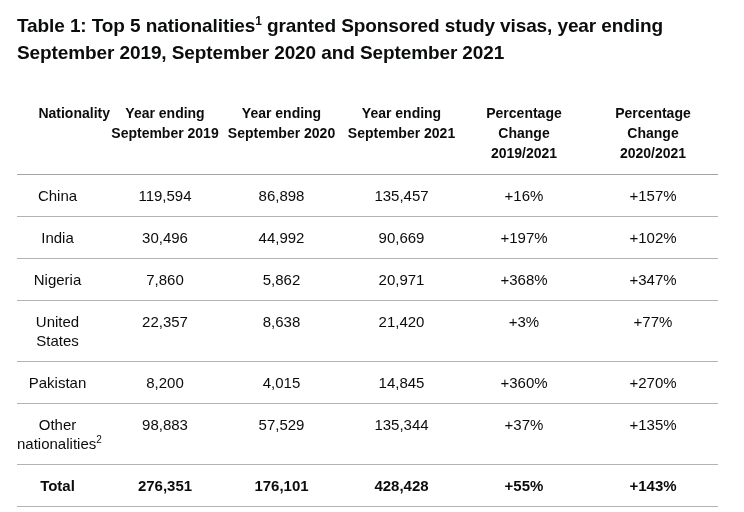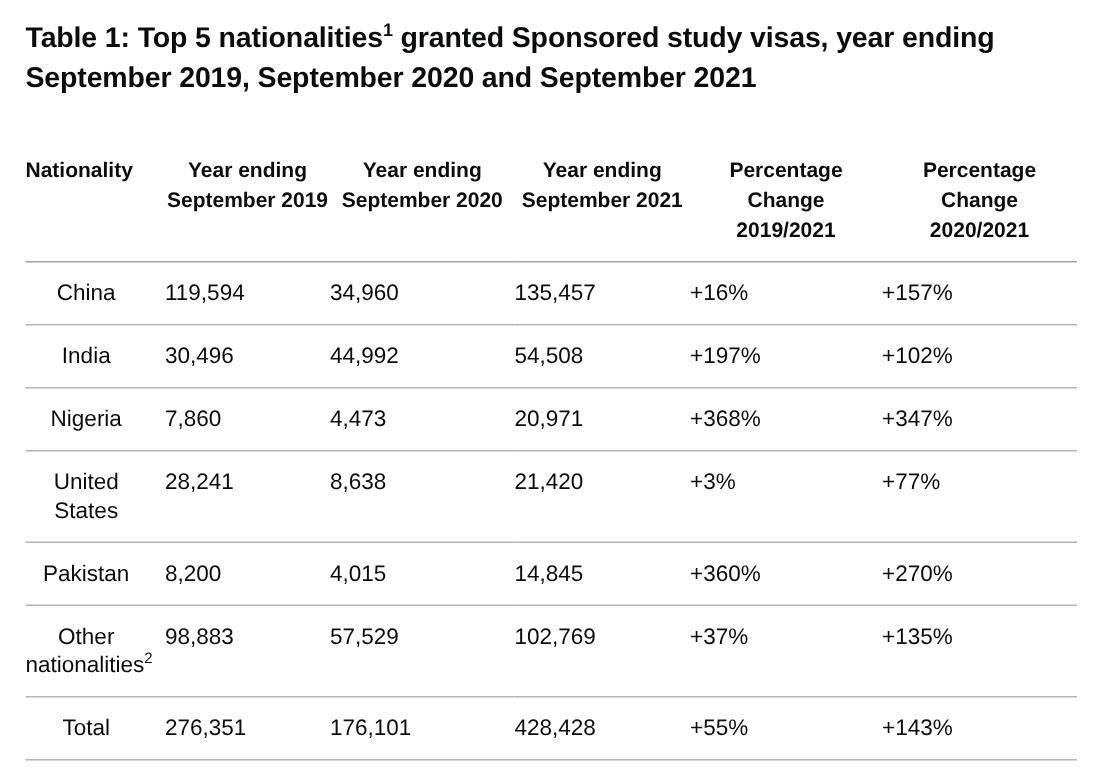--- a/index.html
+++ b/index.html
@@ -45,42 +45,42 @@
     font-size: 14px;
     line-height: 20px;
     font-weight: 700;
     text-align: center;
     vertical-align: top;
     padding: 0 0 11px 0;
     border-bottom: 1px solid var(--header-border, #a1a5a7);
   }
   .data-table th .line { display: block; }
   .data-table th.nat-col {
-    text-align: left;
+    text-align: right;
     white-space: nowrap;
   }
   .data-table td {
     font-size: 15px;
     line-height: 19px;
     font-weight: 400;
-    text-align: left;
+    text-align: center;
     vertical-align: top;
     padding: 11px 0 11px 0;
     border-bottom: 1px solid var(--row-border, #b1b4b6);
   }
   .data-table td.nat-cell {
     text-align: center;
     padding-right: 12px;
   }
   .data-table td.nat-cell sup {
     font-size: 10px;
     line-height: 0;
   }
   .data-table tr.total-row td {
-    font-weight: 400;
+    font-weight: 700;
   }
 </style>
 </head>
 <body>
 
 <div class="page">
 
   <h2 class="title"><span>Table 1: Top 5 nationalities</span><sup>1</sup><span> granted Sponsored study visas, year ending September 2019, September 2020 and September 2021</span></h2>
 
   <table class="data-table">
@@ -118,62 +118,62 @@
           <span class="line">Percentage</span>
           <span class="line">Change</span>
           <span class="line">2020/2021</span>
         </th>
       </tr>
     </thead>
     <tbody>
       <tr>
         <td class="nat-cell">China</td>
         <td>119,594</td>
-        <td>34,960</td>
+        <td>86,898</td>
         <td>135,457</td>
         <td>+16%</td>
         <td>+157%</td>
       </tr>
       <tr>
         <td class="nat-cell">India</td>
         <td>30,496</td>
         <td>44,992</td>
-        <td>54,508</td>
+        <td>90,669</td>
         <td>+197%</td>
         <td>+102%</td>
       </tr>
       <tr>
         <td class="nat-cell">Nigeria</td>
         <td>7,860</td>
-        <td>4,473</td>
+        <td>5,862</td>
         <td>20,971</td>
         <td>+368%</td>
         <td>+347%</td>
       </tr>
       <tr>
         <td class="nat-cell">United States</td>
-        <td>28,241</td>
+        <td>22,357</td>
         <td>8,638</td>
         <td>21,420</td>
         <td>+3%</td>
         <td>+77%</td>
       </tr>
       <tr>
         <td class="nat-cell">Pakistan</td>
         <td>8,200</td>
         <td>4,015</td>
         <td>14,845</td>
         <td>+360%</td>
         <td>+270%</td>
       </tr>
       <tr>
         <td class="nat-cell"><span>Other nationalities</span><sup>2</sup></td>
         <td>98,883</td>
         <td>57,529</td>
-        <td>102,769</td>
+        <td>135,344</td>
         <td>+37%</td>
         <td>+135%</td>
       </tr>
       <tr class="total-row">
         <td class="nat-cell">Total</td>
         <td>276,351</td>
         <td>176,101</td>
         <td>428,428</td>
         <td>+55%</td>
         <td>+143%</td>

